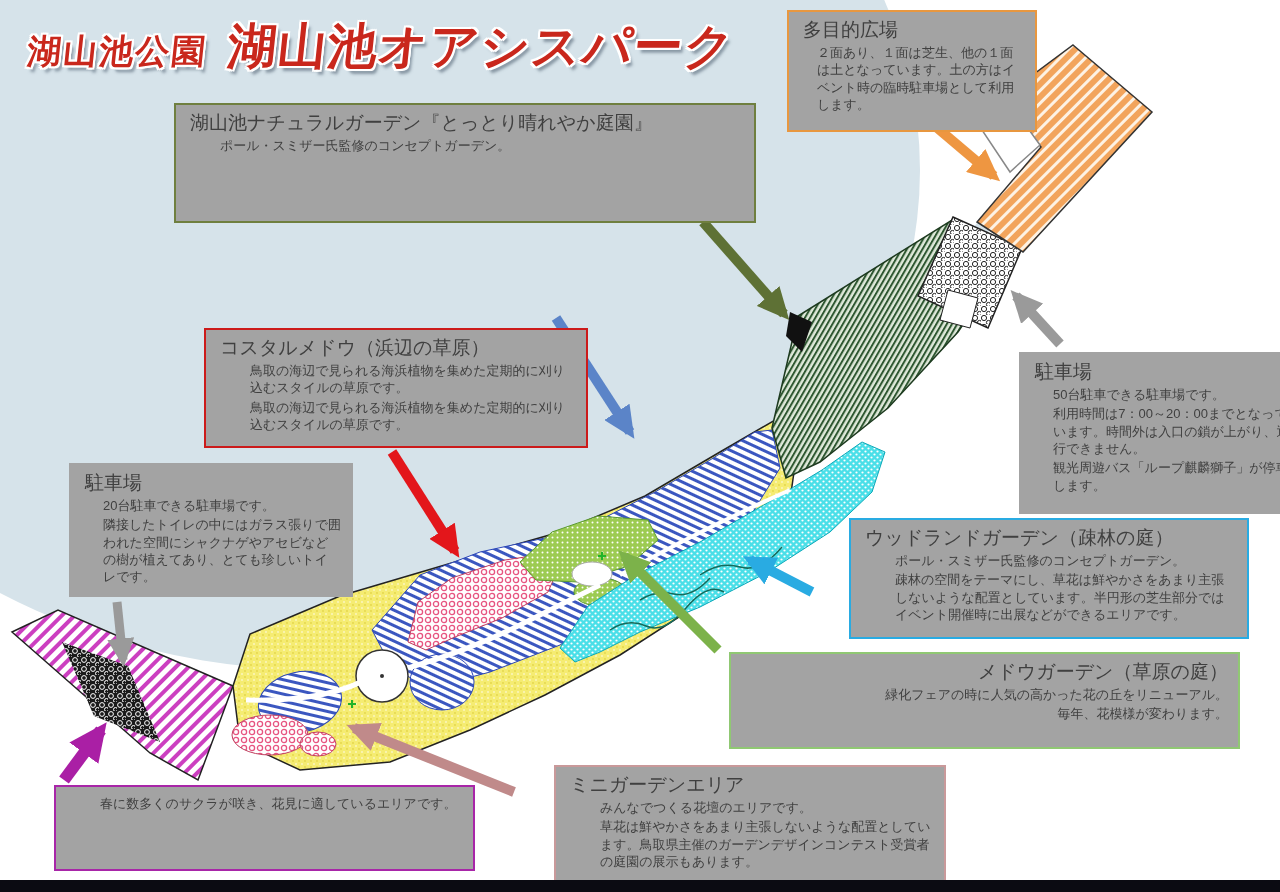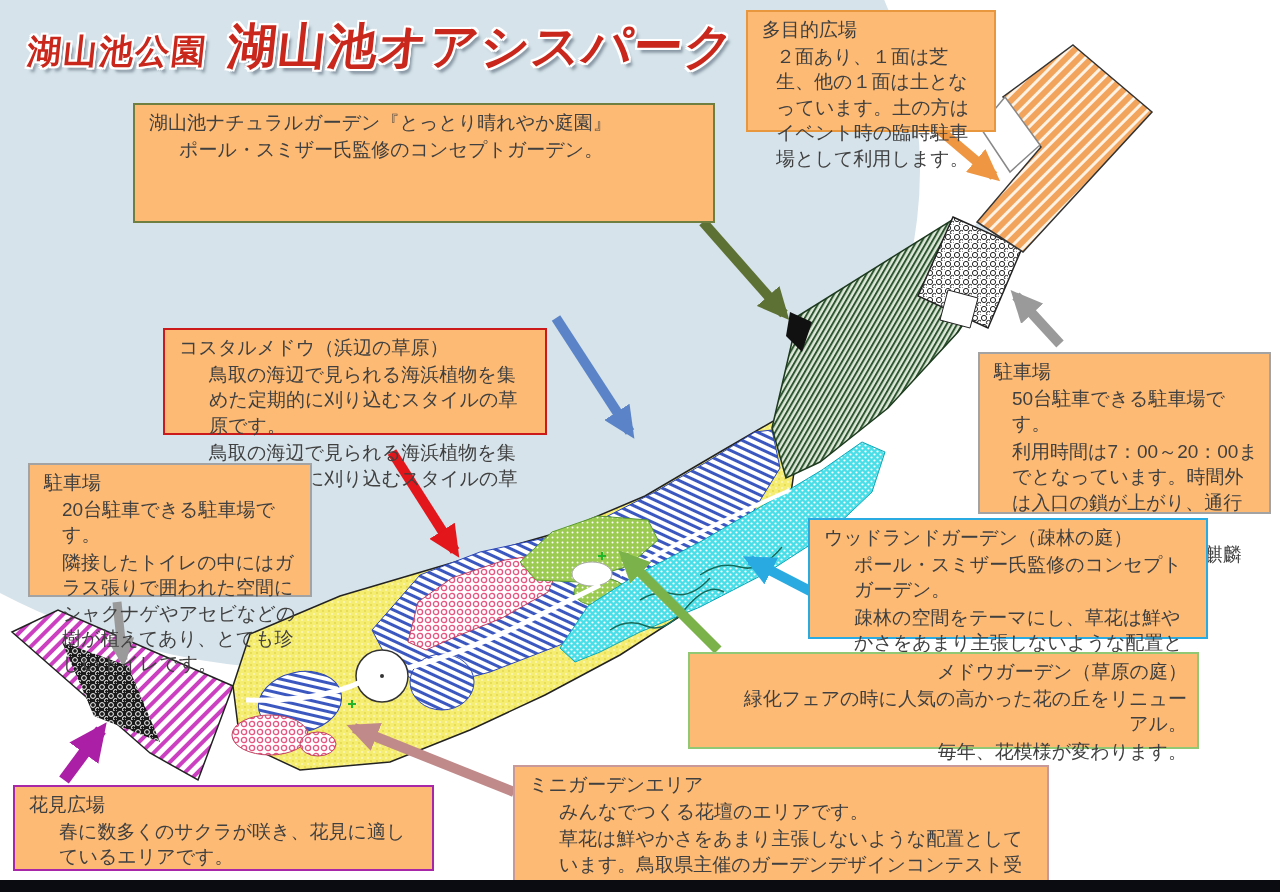--- a/index.html
+++ b/index.html
@@ -8,24 +8,24 @@
   .map-svg{position:absolute;left:0;top:0;width:1280px;height:892px;}
   
   .title{position:absolute;left:28px;top:14px;white-space:nowrap;transform:skewX(-6deg);
          color:#C9271C;font-weight:bold;
          text-shadow:-2px 0 #fff,2px 0 #fff,0 -2px #fff,0 2px #fff,
                      -2px -2px #fff,2px -2px #fff,-2px 2px #fff,2px 2px #fff,
                      4px 5px 3px rgba(110,125,140,.75);}
   .t-small{font-size:34px;letter-spacing:2px;}
   .t-large{font-size:49px;margin-left:20px;letter-spacing:1px;}
   
-  .callout{position:absolute;background:#fdba74;border:2px solid #999;box-sizing:border-box;
-           padding:6px 10px 8px 14px;color:#3b3b3b;}
+  .callout{position:absolute;background:#a3a3a3;border:2px solid #999;box-sizing:border-box;
+           padding:6px 10px 8px 14px;color:#3b3b3b;margin-left:41px;}
   .callout .box-title{font-size:19px;line-height:1.25;color:#404040;}
-  .callout p{margin:2px 0 0 30px;font-size:19px;line-height:1.34;color:#404040;}
+  .callout p{margin:2px 0 0 30px;font-size:13px;line-height:1.34;color:#404040;}
   .bottom-bar{position:absolute;left:0;top:880px;width:1280px;height:12px;background:#0b0b12;}
 </style>
 </head>
 <body>
 
 <div class="canvas">
 
   <svg class="map-svg" viewBox="0 0 1280 892">
     <defs>
       <pattern id="patMag" width="9" height="9" patternUnits="userSpaceOnUse" patternTransform="rotate(45)">
@@ -166,21 +166,21 @@
     <div class="box-title">多目的広場</div>
     <p style="margin-left:14px;">２面あり、１面は芝生、他の１面は土となっています。土の方はイベント時の臨時駐車場として利用します。</p>
   </div>
 
   <div class="callout" style="left:133px;top:103px;width:582px;height:120px;border-color:#6F7F3F;">
     <div class="box-title">湖山池ナチュラルガーデン『とっとり晴れやか庭園』</div>
     <p>ポール・スミザー氏監修のコンセプトガーデン。</p>
   </div>
 
 
-  <div class="callout" style="left:163px;top:328px;width:384px;height:107px;border-color:#CC1A1A;">
+  <div class="callout" style="left:163px;top:328px;width:384px;height:120px;border-color:#CC1A1A;">
     <div class="box-title">コスタルメドウ（浜辺の草原）</div>
     <p>鳥取の海辺で見られる海浜植物を集めた定期的に刈り込むスタイルの草原です。</p>
     <p>鳥取の海辺で見られる海浜植物を集めた定期的に刈り込むスタイルの草原です。</p>
   </div>
 
   <div class="callout" style="left:28px;top:463px;width:284px;height:134px;border-color:#A3A3A3;">
     <div class="box-title">駐車場</div>
     <p style="margin-left:18px;">20台駐車できる駐車場です。</p>
     <p style="margin-left:18px;">隣接したトイレの中にはガラス張りで囲われた空間にシャクナゲやアセビなどの樹が植えてあり、とても珍しいトイレです。</p>
   </div>
@@ -197,25 +197,24 @@
     <p>ポール・スミザー氏監修のコンセプトガーデン。</p>
     <p>疎林の空間をテーマにし、草花は鮮やかさをあまり主張しないような配置としています。半円形の芝生部分ではイベント開催時に出展などができるエリアです。</p>
   </div>
 
   <div class="callout" style="left:688px;top:652px;width:511px;height:97px;border-color:#90C873;text-align:right;">
     <div class="box-title">メドウガーデン（草原の庭）</div>
     <p>緑化フェアの時に人気の高かった花の丘をリニューアル。</p>
     <p>毎年、花模様が変わります。</p>
   </div>
 
-  <div class="callout" style="left:513px;top:765px;width:536px;height:119px;border-color:#C9999A;">
+  <div class="callout" style="left:513px;top:765px;width:392px;height:119px;border-color:#C9999A;">
     <div class="box-title">ミニガーデンエリア</div>
     <p>みんなでつくる花壇のエリアです。</p>
     <p>草花は鮮やかさをあまり主張しないような配置としています。鳥取県主催のガーデンデザインコンテスト受賞者の庭園の展示もあります。</p>
   </div>
 
   <div class="callout" style="left:13px;top:785px;width:421px;height:86px;border-color:#A826A8;">
-    <div class="box-title">花見広場</div>
     <p>春に数多くのサクラが咲き、花見に適しているエリアです。</p>
   </div>
 
   <div class="bottom-bar"></div>
 </div>
 
 </body></html>

